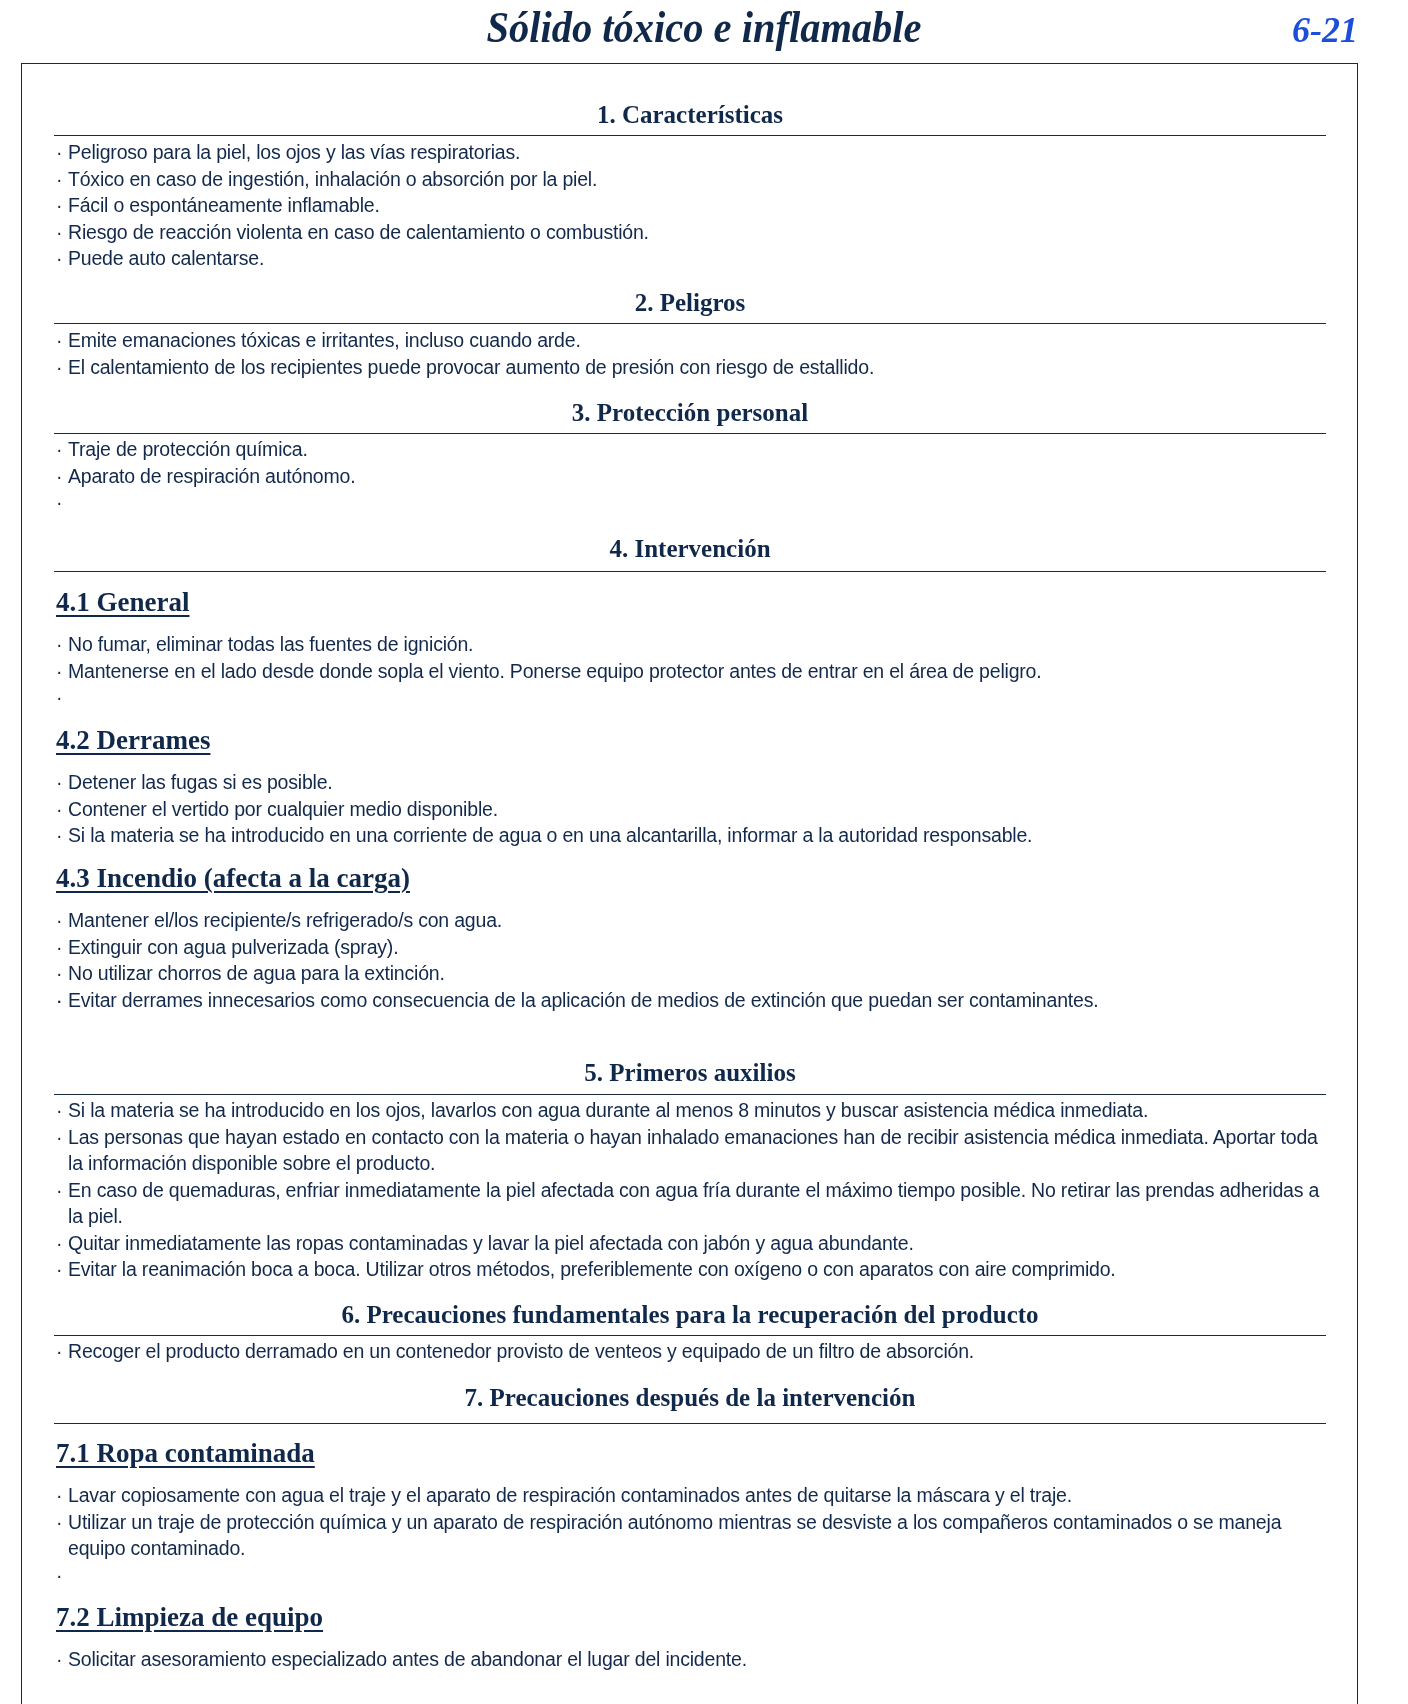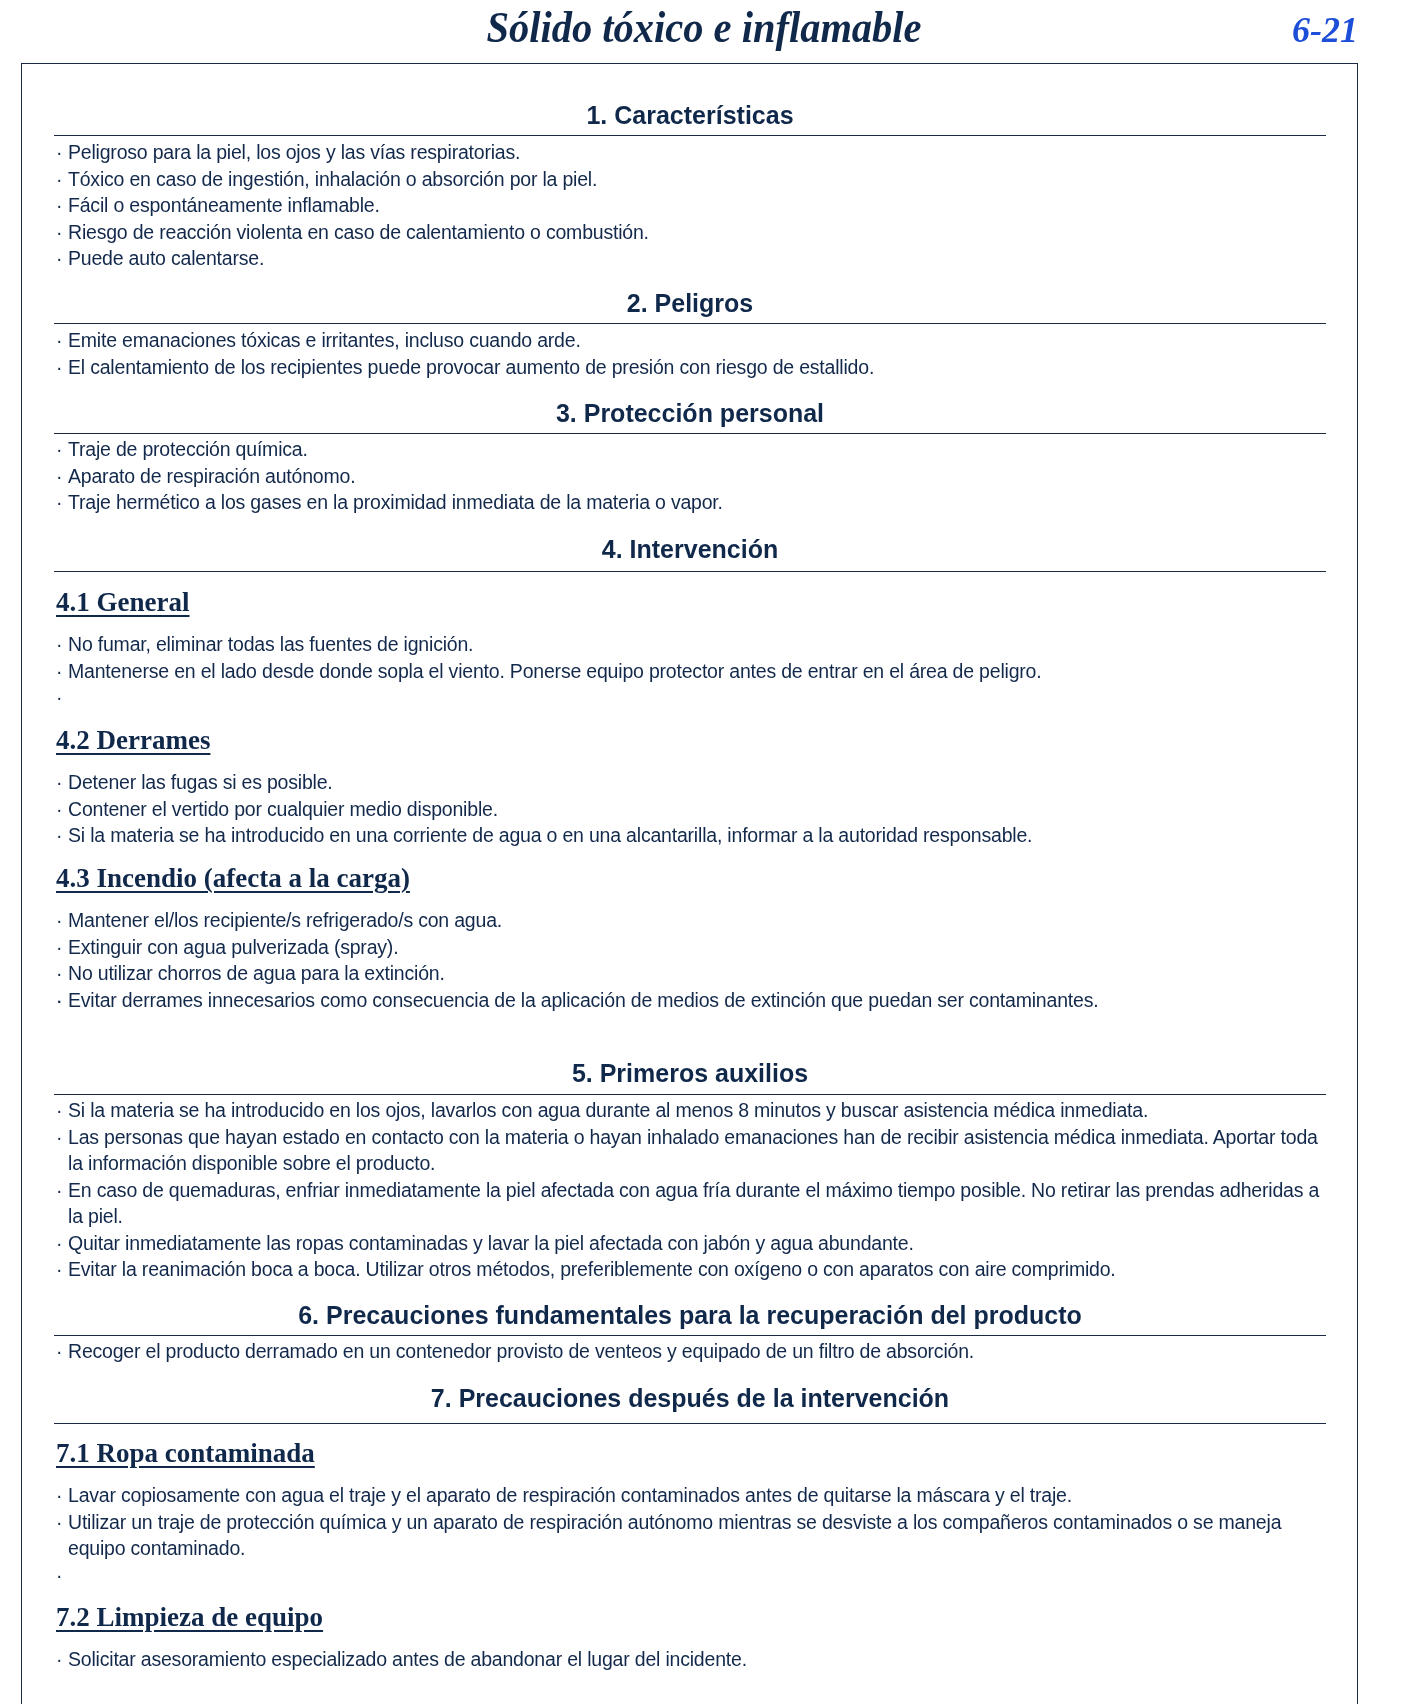--- a/index.html
+++ b/index.html
@@ -26,21 +26,21 @@
       position: absolute; left: 21px; top: 63px; width: 1337px; height: 1660px;
       border: 1.5px solid #1a2a40; box-sizing: border-box;
     }
     .content {
       position: absolute; left: 54px; width: 1272px; top: 0;
     }
     .section-heading {
       position: absolute; left: 0; width: 1272px; text-align: center;
       font-weight: bold; font-size: 25px; line-height: 30px;
       color: #10284a;
-      font-family: Liberation Sans, sans-serif;
+      font-family: Liberation Serif, serif;
     }
     .rule {
       position: absolute; left: 0; width: 1272px; height: 0;
       border-top: 1.5px solid #1a2a40;
     }
     .subheading {
       position: absolute; left: 2px;
       font-family: "Liberation Serif", "DejaVu Serif", serif;
       font-weight: bold;
       font-size: 27px; line-height: 32px; color: #10284a;
@@ -82,21 +82,21 @@
   <ul class="bullets" style="top:327px">
     <li><span class="dot">·</span><span>Emite emanaciones tóxicas e irritantes, incluso cuando arde.</span></li>
     <li><span class="dot">·</span><span>El calentamiento de los recipientes puede provocar aumento de presión con riesgo de estallido.</span></li>
   </ul>
 
   <div class="section-heading" style="top:398px">3. Protección personal</div>
   <div class="rule" style="top:433px"></div>
   <ul class="bullets" style="top:436px">
     <li><span class="dot">·</span><span>Traje de protección química.</span></li>
     <li><span class="dot">·</span><span>Aparato de respiración autónomo.</span></li>
-    <li><span class="dot">·</span><span>Traje hermético a los gases en la proximidad inmediata de la materia o vapor.</span></li>
+    <li><span class="dot">·</span></li>
   </ul>
 
   <div class="section-heading" style="top:534px">4. Intervención</div>
   <div class="rule" style="top:571px"></div>
 
   <div class="subheading" style="top:586px">4.1 General</div>
   <ul class="bullets" style="top:631px">
     <li><span class="dot">·</span><span>No fumar, eliminar todas las fuentes de ignición.</span></li>
     <li><span class="dot">·</span><span>Mantenerse en el lado desde donde sopla el viento. Ponerse equipo protector antes de entrar en el área de peligro.</span></li>
     <li><span class="dot">·</span></li>

